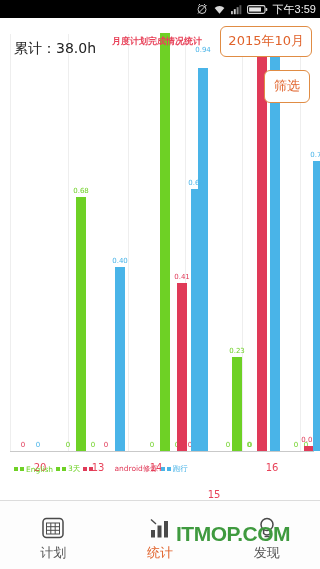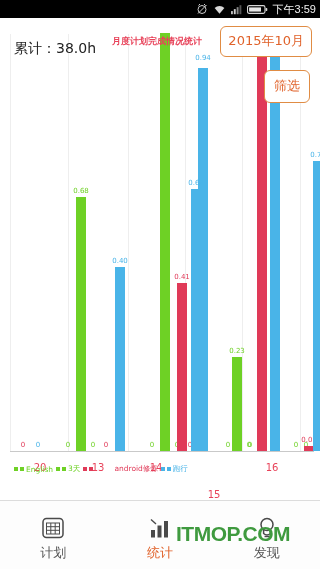--- a/index.html
+++ b/index.html
@@ -211,21 +211,21 @@
         <div class="bar-label" style="left: 81px; top: 169px; color: rgb(110, 209, 37);">0.68</div>
         <div class="bar-label" style="left: 93px; top: 423px; color: rgb(110, 209, 37);">0</div>
         <div class="bar-label" style="left: 106px; top: 423px; color: rgb(224, 58, 88);">0</div>
         <div class="bar" style="left: 115px; width: 10px; height: 184px; background: rgb(73, 180, 232); bottom: 49px;"></div>
         <div class="bar-label" style="left: 120px; top: 239px; color: rgb(73, 180, 232);">0.40</div>
         <div class="bar-label" style="left: 152px; top: 423px; color: rgb(110, 209, 37);">0</div>
         <div class="bar" style="left: 160px; width: 10px; height: 418px; background: rgb(110, 209, 37); bottom: 49px;"></div>
         <div class="bar-label" style="left: 177px; top: 423px; color: rgb(110, 209, 37);">0</div>
         <div class="bar-label" style="left: 190px; top: 423px; color: rgb(224, 58, 88);">0</div>
         <div class="bar" style="left: 198px; width: 10px; height: 383px; background: rgb(73, 180, 232); bottom: 49px;"></div>
-        <div class="bar-label" style="left: 203px; top: 36px; color: rgb(73, 180, 232);">0.94</div>
+        <div class="bar-label" style="left: 203px; top: 28px; color: rgb(73, 180, 232);">0.94</div>
         <div class="bar-label" style="left: 236px; top: 423px; color: rgb(110, 209, 37);">0</div>
         <div class="bar-label" style="left: 249px; top: 423px; color: rgb(110, 209, 37);">0</div>
         <div class="bar" style="left: 177px; width: 10px; height: 168px; background: rgb(224, 58, 88); bottom: 49px;"></div>
         <div class="bar-label" style="left: 182px; top: 255px; color: rgb(224, 58, 88);">0.41</div>
         <div class="bar" style="left: 191px; width: 10px; height: 262px; background: rgb(73, 180, 232); bottom: 49px;"></div>
         <div class="bar-label" style="left: 196px; top: 161px; color: rgb(73, 180, 232);">0.64</div>
         <div class="bar-label" style="left: 228px; top: 423px; color: rgb(110, 209, 37);">0</div>
         <div class="bar" style="left: 232px; width: 10px; height: 94px; background: rgb(110, 209, 37); bottom: 49px;"></div>
         <div class="bar-label" style="left: 237px; top: 329px; color: rgb(110, 209, 37);">0.23</div>
         <div class="bar-label" style="left: 250px; top: 423px; color: rgb(110, 209, 37);">0</div>

